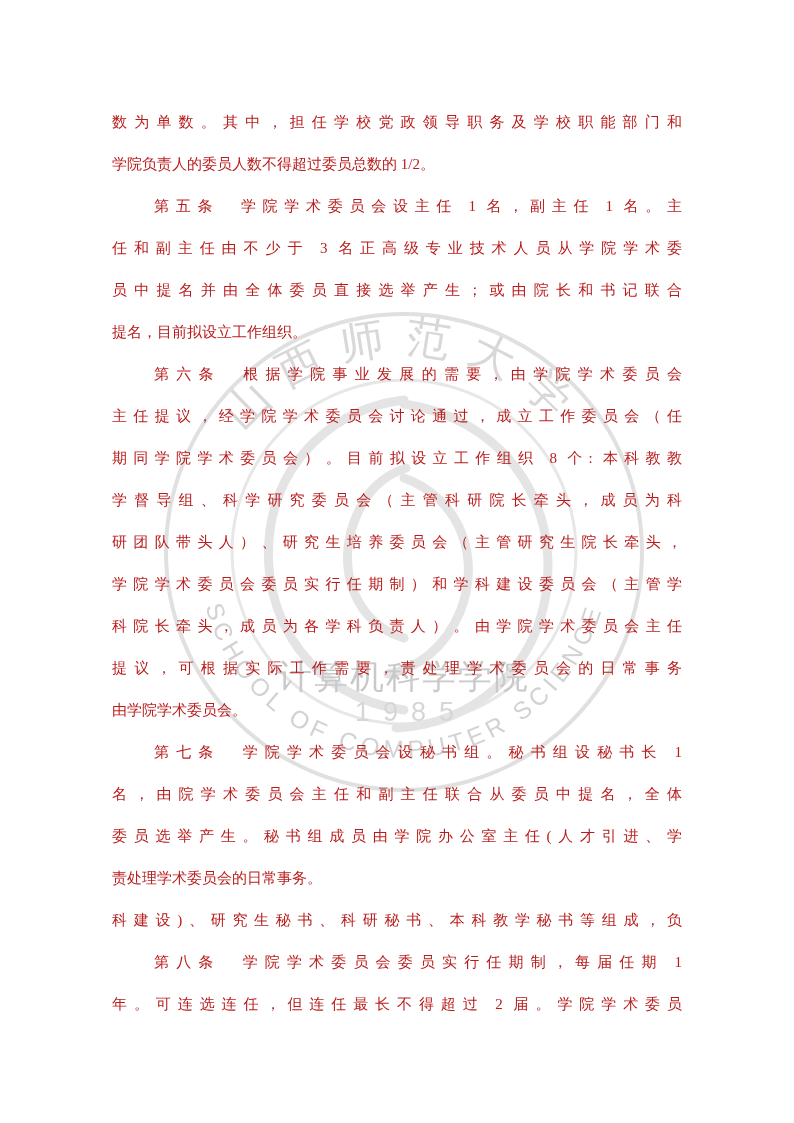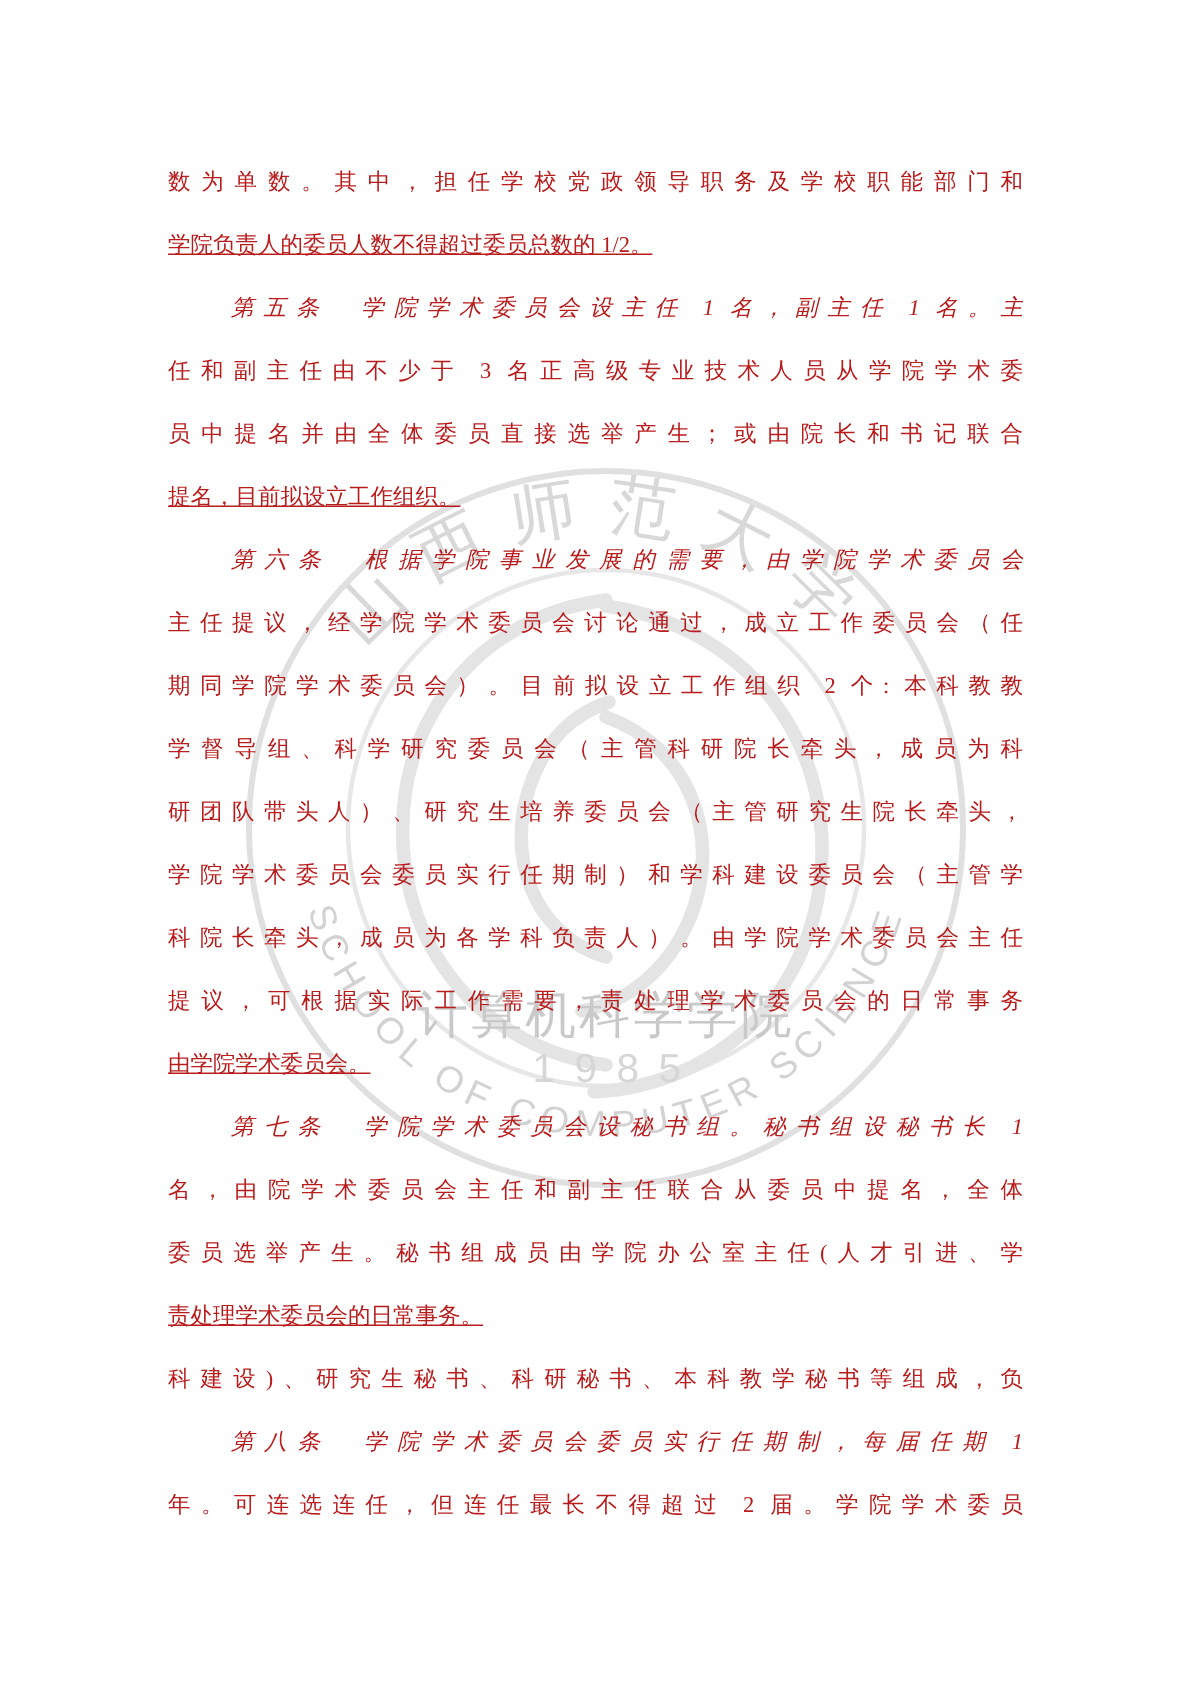--- a/index.html
+++ b/index.html
@@ -12,22 +12,22 @@
   .page{position:absolute;inset:0;background:#ffffff;}
   
   .seal{position:absolute;left:160px;top:308px;width:488px;height:488px;z-index:0;}
   
   .doc{position:absolute;left:112px;top:101px;width:570px;z-index:1;}
   .line{
     height:42px;line-height:42px;font-size:15px;color:#b91c1c;
     text-align:justify;text-justify:inter-character;overflow:hidden;
   }
   .j{text-align-last:justify;}
-  .e{text-align-last:left;text-decoration:underline;}
-  .indent{text-indent:42px;font-style:italic;}
+  .e{text-align-last:left;}
+  .indent{text-indent:42px;}
   .arc-cn{font-size:44px;letter-spacing:18px;fill:#d8d8d8;}
   .arc-en{font-size:24.5px;letter-spacing:5px;fill:#d2d2d2;font-family:"Liberation Sans","DejaVu Sans",sans-serif;}
   .seal-name{font-size:34px;letter-spacing:2px;fill:#c9c9c9;}
   .seal-year{font-size:27px;letter-spacing:13px;fill:#d6d6d6;font-family:"Liberation Sans","DejaVu Sans",sans-serif;}
 </style>
 </head>
 <body>
 
 <div class="page">
 
@@ -61,21 +61,21 @@
 
   <div class="doc">
     <div class="line j">数为单数。其中，担任学校党政领导职务及学校职能部门和</div>
     <div class="line e">学院负责人的委员人数不得超过委员总数的 1/2。</div>
     <div class="line j indent">第五条　学院学术委员会设主任 1 名，副主任 1 名。主</div>
     <div class="line j">任和副主任由不少于 3 名正高级专业技术人员从学院学术委</div>
     <div class="line j">员中提名并由全体委员直接选举产生；或由院长和书记联合</div>
     <div class="line e">提名，目前拟设立工作组织。</div>
     <div class="line j indent">第六条　根据学院事业发展的需要，由学院学术委员会</div>
     <div class="line j">主任提议，经学院学术委员会讨论通过，成立工作委员会（任</div>
-    <div class="line j">期同学院学术委员会）。目前拟设立工作组织 2 个: 本科教教</div>
+    <div class="line j">期同学院学术委员会）。目前拟设立工作组织 8 个: 本科教教</div>
     <div class="line j">学督导组、科学研究委员会（主管科研院长牵头，成员为科</div>
     <div class="line j">研团队带头人）、研究生培养委员会（主管研究生院长牵头，</div>
     <div class="line j">学院学术委员会委员实行任期制）和学科建设委员会（主管学</div>
     <div class="line j">科院长牵头，成员为各学科负责人）。由学院学术委员会主任</div>
     <div class="line j">提议，可根据实际工作需要，责处理学术委员会的日常事务</div>
     <div class="line e">由学院学术委员会。</div>
     <div class="line j indent">第七条　学院学术委员会设秘书组。秘书组设秘书长 1</div>
     <div class="line j">名，由院学术委员会主任和副主任联合从委员中提名，全体</div>
     <div class="line j">委员选举产生。秘书组成员由学院办公室主任(人才引进、学</div>
     <div class="line e">责处理学术委员会的日常事务。</div>

